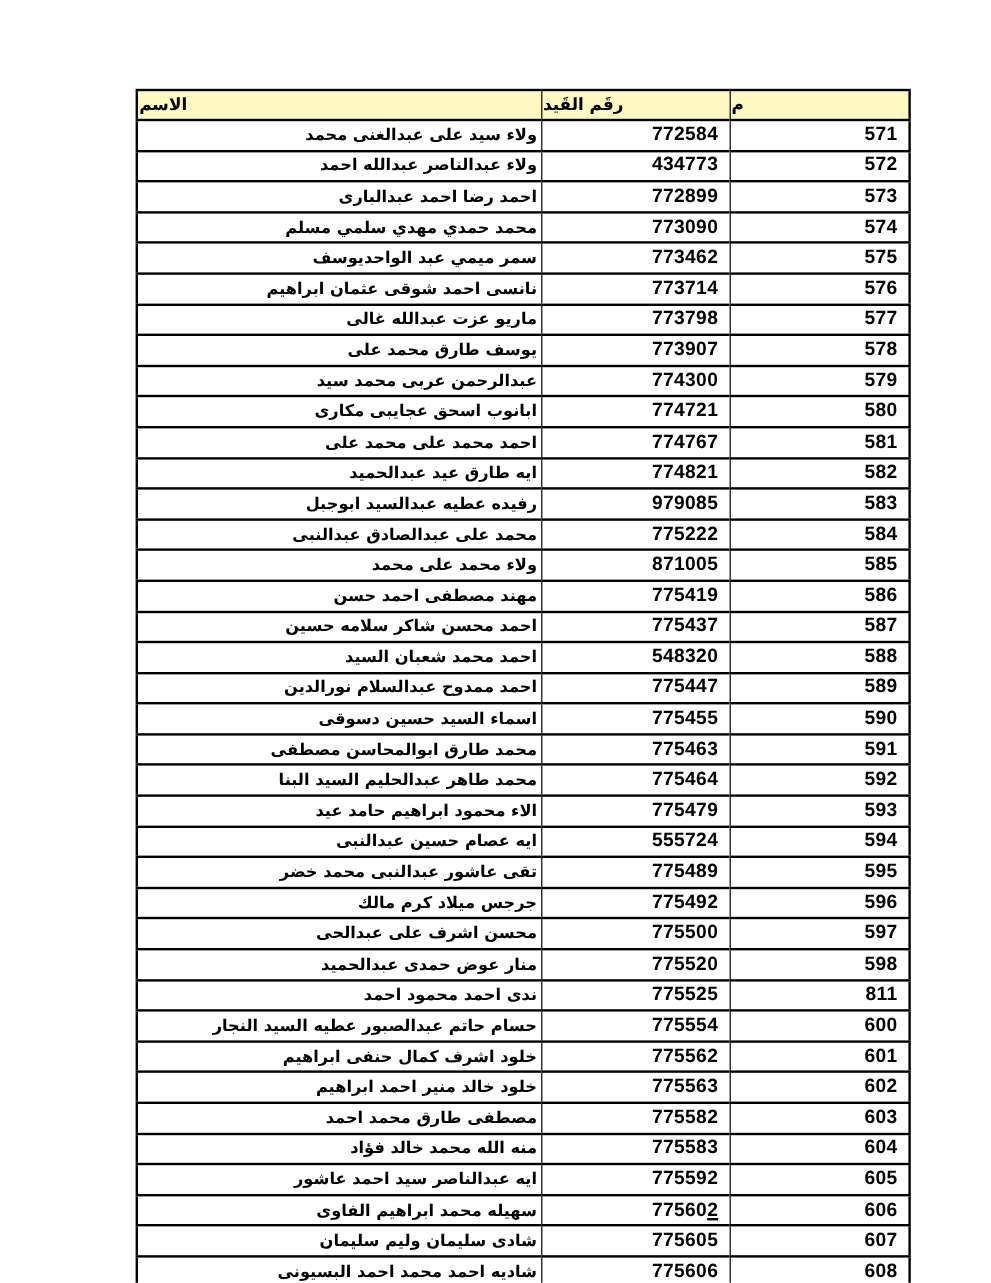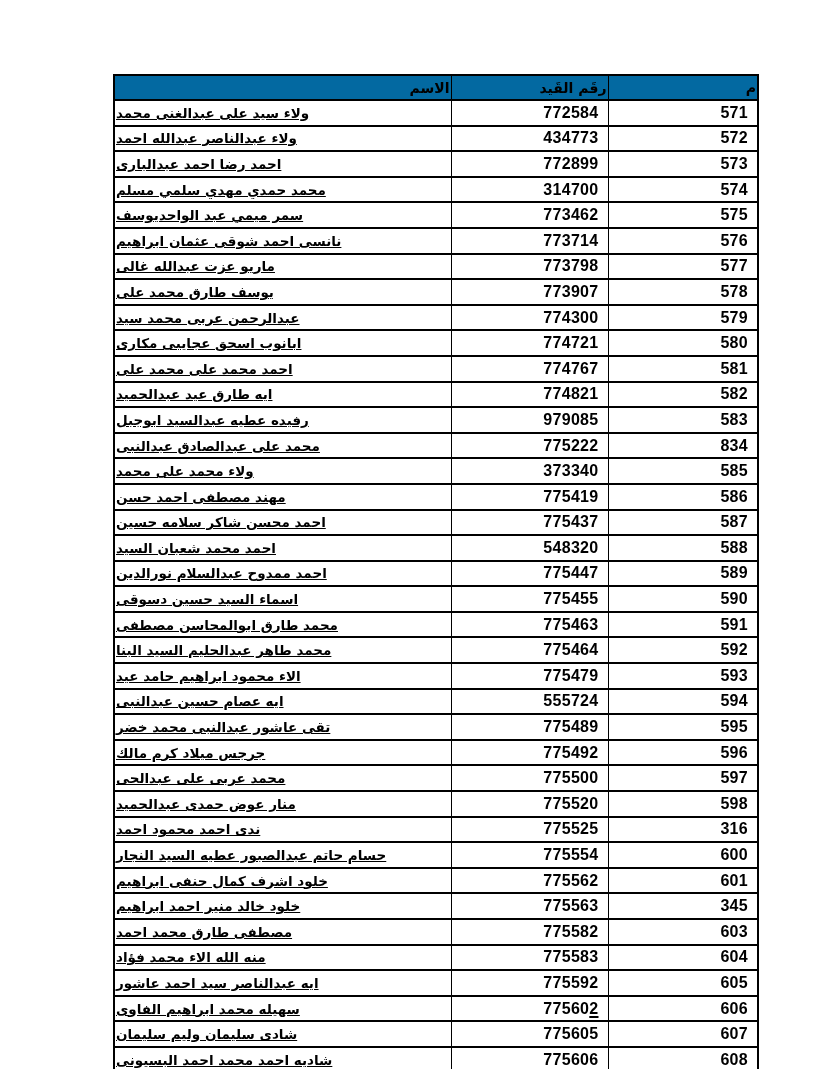--- a/index.html
+++ b/index.html
@@ -34,44 +34,43 @@
   th, td {
     border-left: 1px solid #000000;
     border-right: 1px solid #000000;
     border-top: 2px solid #000000;
     border-bottom: 2px solid #000000;
     vertical-align: middle;
     overflow: hidden;
     white-space: nowrap;
   }
   th {
-    background: #0369a1;
+    background: #fef9c3;
     height: 21px;
     font-size: 14px;
     font-weight: bold;
-    text-align: right;
+    text-align: left;
     font-family: "DejaVu Sans", sans-serif;
   }
   td {
     height: 21.6px;
     font-weight: bold;
     background: #ffffff;
   }
   td.serial-cell, td.reg-cell {
     font-family: "Liberation Sans", "DejaVu Sans", sans-serif;
     font-size: 16px;
     text-align: right;
     padding-right: 9px;
     letter-spacing: 0.3px;
   }
   td.name-cell {
     font-size: 13.5px;
-    text-align: left;
+    text-align: right;
     padding-right: 3px;
-    text-decoration: underline;
   }
   .u-last {
     text-decoration: underline;
     text-decoration-thickness: 2px;
     text-underline-offset: 2px;
   }
 </style>
 </head>
 <body>
 
@@ -103,21 +102,21 @@
   </tr>
 
   <tr>
     <td class="serial-cell">573</td>
     <td class="reg-cell">772899</td>
     <td class="name-cell">احمد رضا احمد عبدالبارى</td>
   </tr>
 
   <tr>
     <td class="serial-cell">574</td>
-    <td class="reg-cell">314700</td>
+    <td class="reg-cell">773090</td>
     <td class="name-cell">محمد حمدي مهدي سلمي مسلم</td>
   </tr>
 
   <tr>
     <td class="serial-cell">575</td>
     <td class="reg-cell">773462</td>
     <td class="name-cell">سمر ميمي عبد الواحديوسف</td>
   </tr>
 
   <tr>
@@ -162,28 +161,28 @@
     <td class="name-cell">ايه طارق عيد عبدالحميد</td>
   </tr>
 
   <tr>
     <td class="serial-cell">583</td>
     <td class="reg-cell">979085</td>
     <td class="name-cell">رفيده عطيه عبدالسيد ابوجبل</td>
   </tr>
 
   <tr>
-    <td class="serial-cell">834</td>
+    <td class="serial-cell">584</td>
     <td class="reg-cell">775222</td>
     <td class="name-cell">محمد على عبدالصادق عبدالنبى</td>
   </tr>
 
   <tr>
     <td class="serial-cell">585</td>
-    <td class="reg-cell">373340</td>
+    <td class="reg-cell">871005</td>
     <td class="name-cell">ولاء محمد على محمد</td>
   </tr>
 
   <tr>
     <td class="serial-cell">586</td>
     <td class="reg-cell">775419</td>
     <td class="name-cell">مهند مصطفى احمد حسن</td>
   </tr>
 
   <tr>
@@ -242,63 +241,63 @@
 
   <tr>
     <td class="serial-cell">596</td>
     <td class="reg-cell">775492</td>
     <td class="name-cell">جرجس ميلاد كرم مالك</td>
   </tr>
 
   <tr>
     <td class="serial-cell">597</td>
     <td class="reg-cell">775500</td>
-    <td class="name-cell">محمد عربى على عبدالحى</td>
+    <td class="name-cell">محسن اشرف على عبدالحى</td>
   </tr>
 
   <tr>
     <td class="serial-cell">598</td>
     <td class="reg-cell">775520</td>
     <td class="name-cell">منار عوض حمدى عبدالحميد</td>
   </tr>
 
   <tr>
-    <td class="serial-cell">316</td>
+    <td class="serial-cell">811</td>
     <td class="reg-cell">775525</td>
     <td class="name-cell">ندى احمد محمود احمد</td>
   </tr>
 
   <tr>
     <td class="serial-cell">600</td>
     <td class="reg-cell">775554</td>
     <td class="name-cell">حسام حاتم عبدالصبور عطيه السيد النجار</td>
   </tr>
 
   <tr>
     <td class="serial-cell">601</td>
     <td class="reg-cell">775562</td>
     <td class="name-cell">خلود اشرف كمال حنفى ابراهيم</td>
   </tr>
 
   <tr>
-    <td class="serial-cell">345</td>
+    <td class="serial-cell">602</td>
     <td class="reg-cell">775563</td>
     <td class="name-cell">خلود خالد منير احمد ابراهيم</td>
   </tr>
 
   <tr>
     <td class="serial-cell">603</td>
     <td class="reg-cell">775582</td>
     <td class="name-cell">مصطفى طارق محمد احمد</td>
   </tr>
 
   <tr>
     <td class="serial-cell">604</td>
     <td class="reg-cell">775583</td>
-    <td class="name-cell">منه الله الاء محمد فؤاد</td>
+    <td class="name-cell">منه الله محمد خالد فؤاد</td>
   </tr>
 
   <tr>
     <td class="serial-cell">605</td>
     <td class="reg-cell">775592</td>
     <td class="name-cell">ايه عبدالناصر سيد احمد عاشور</td>
   </tr>
 
   <tr>
     <td class="serial-cell">606</td>

